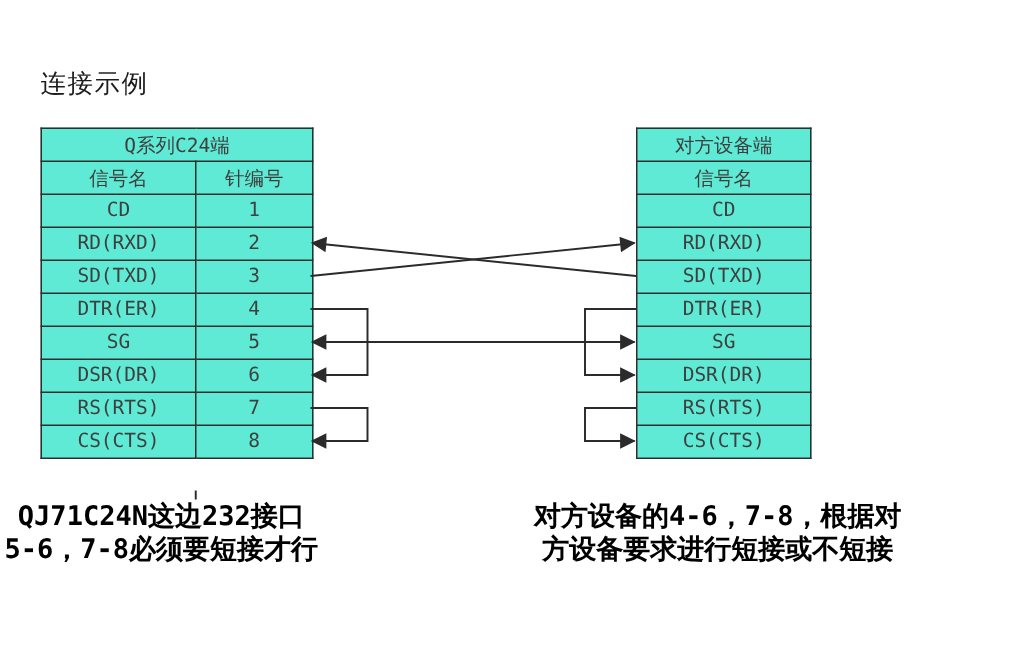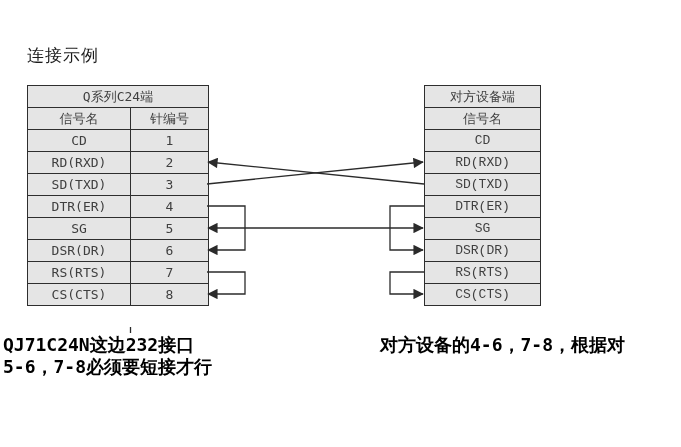--- a/index.html
+++ b/index.html
@@ -12,46 +12,47 @@
   }
   .title {
     position:absolute; left:27px; top:44px;
     font-family:"DejaVu Serif","DejaVu Sans",serif;
     font-size:17px; color:#1c1c1c; letter-spacing:1px;
     white-space:nowrap;
   }
   table.pinout {
     position:absolute; top:85px;
     border-collapse:collapse; table-layout:fixed;
-    background:#e5e5e5;
+    background:#5eead4;
   }
   table.pinout td {
     border:1px solid #2e2e2e;
     height:21px; padding:0;
     text-align:center; vertical-align:middle;
     font-size:13px; color:#3f3f3f;
     white-space:nowrap; overflow:hidden;
   }
   #left-table  { left:27px;  width:181px; }
-  #right-table { left:424px; width:117px;font-family:Liberation Mono, monospace; }
+  #right-table { left:424px; width:117px; }
   #left-table col.c1 { width:103px; }
   #left-table col.c2 { width:78px; }
   .wires {
     position:absolute; left:0; top:0;
     width:681px; height:447px;
     pointer-events:none;
   }
   .note {
     position:absolute; top:334px;
     font-size:18px; font-weight:bold;
     line-height:22px; color:#000000;
     white-space:nowrap;
+    text-align:center;
   }
   #note-left  { left:3px; }
-  #note-right { left:380px; }
+  #note-right { left:356px; }
 </style>
 </head>
 <body>
 
 <div class="diagram">
 
   <div class="title">连接示例</div>
 
   <table class="pinout" id="left-table">
     <colgroup>
@@ -161,15 +162,16 @@
       <path d="M130.5,327 L130.5,333"></path>
     </g>
   </svg>
 
   <div class="note" id="note-left">
     <div>QJ71C24N这边232接口</div>
     <div>5-6，7-8必须要短接才行</div>
   </div>
   <div class="note" id="note-right">
     <div>对方设备的4-6，7-8，根据对</div>
+    <div>方设备要求进行短接或不短接</div>
   </div>
 
 </div>
 
 </body></html>

